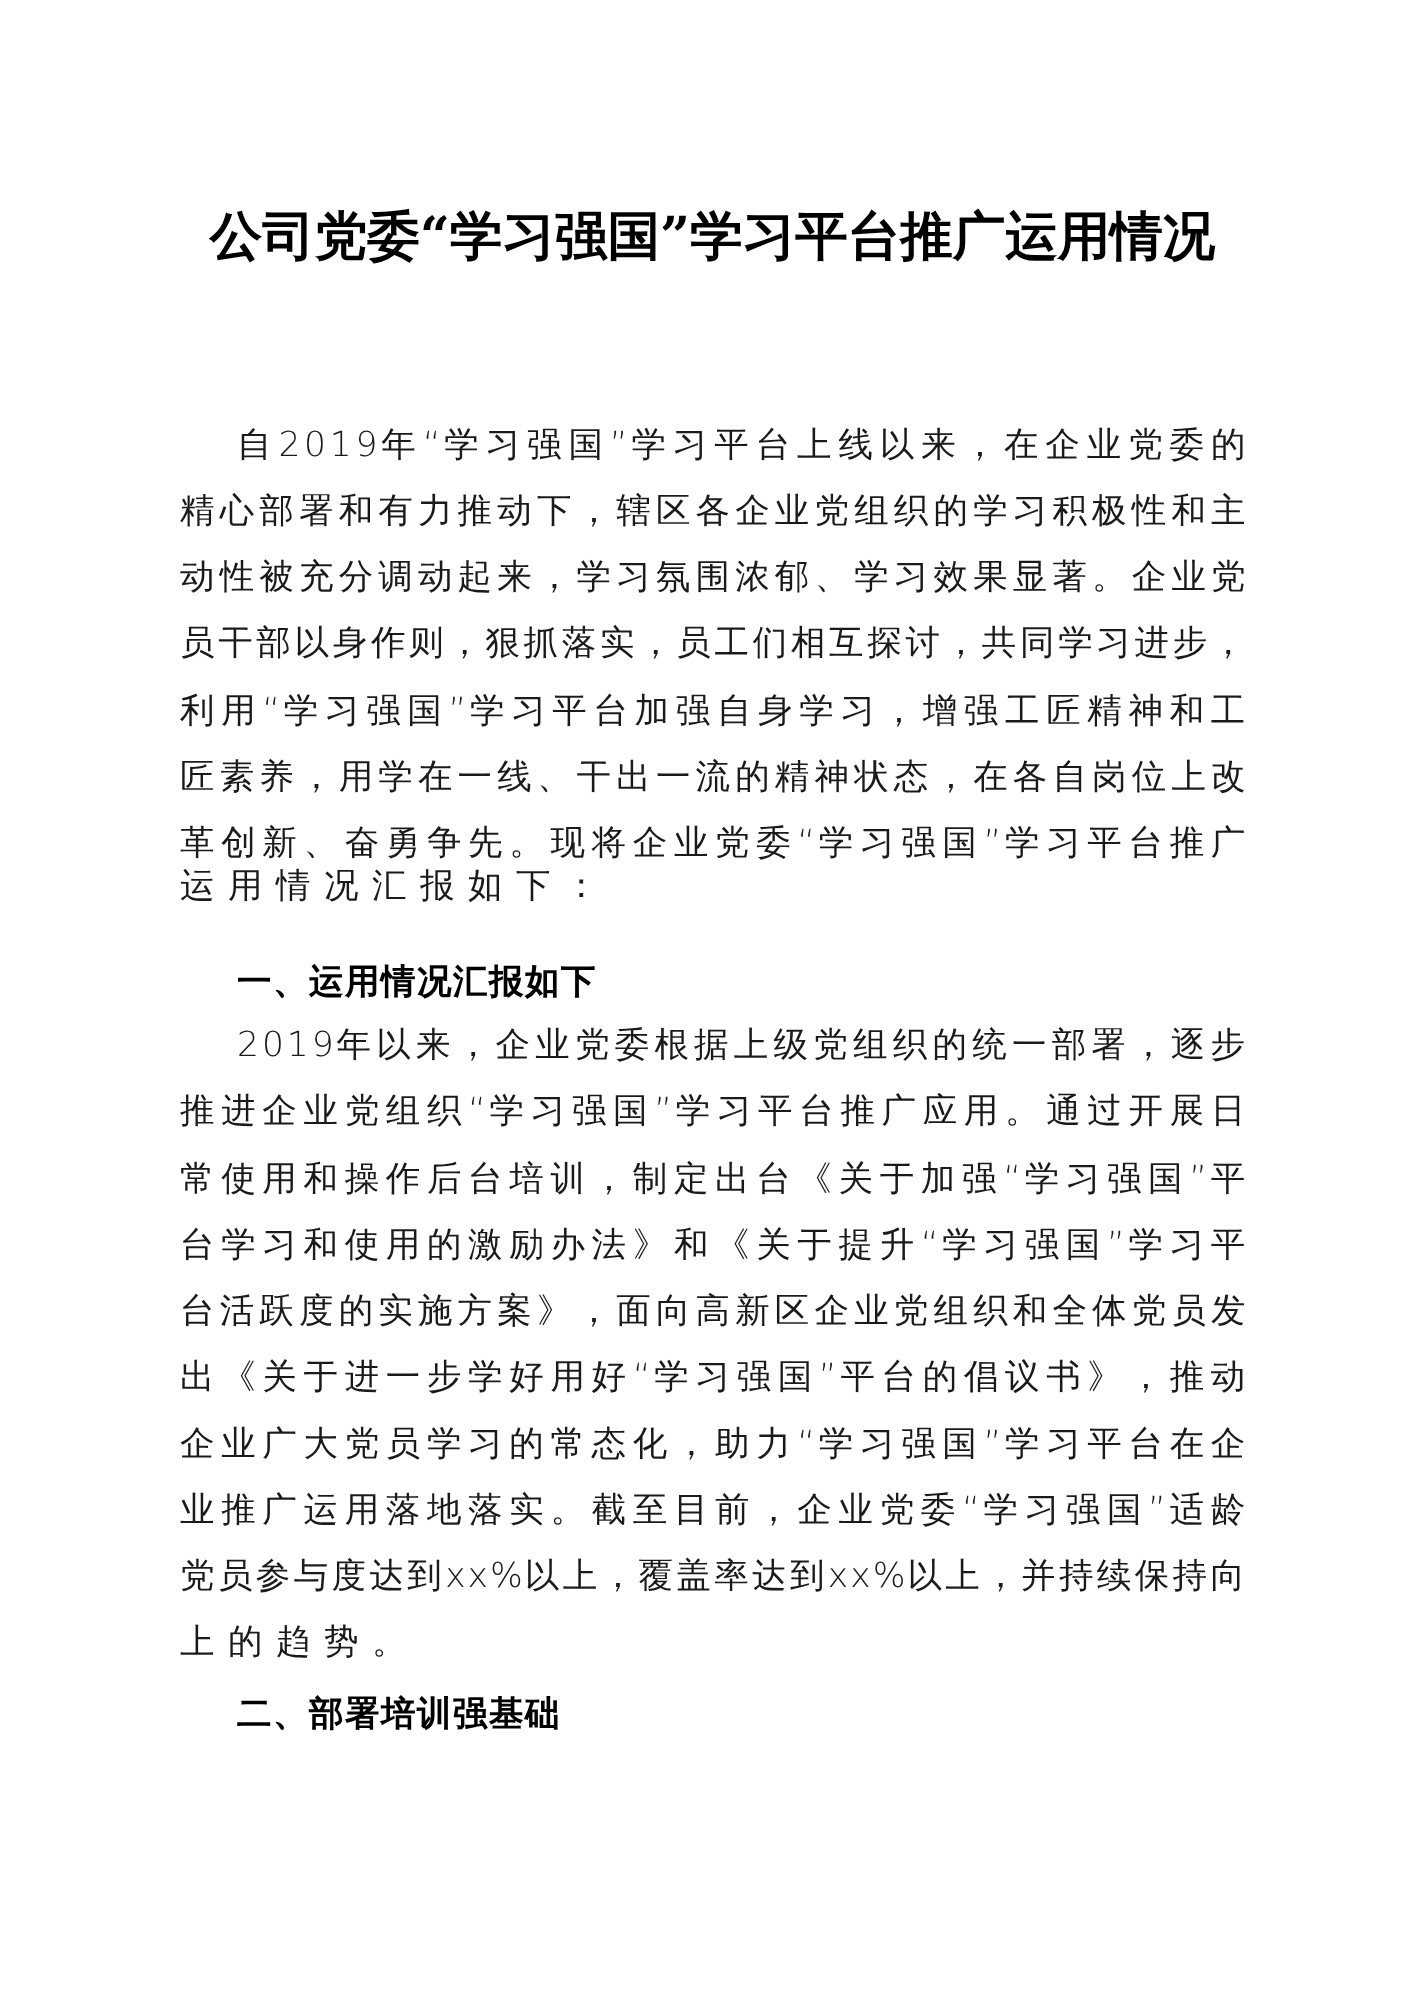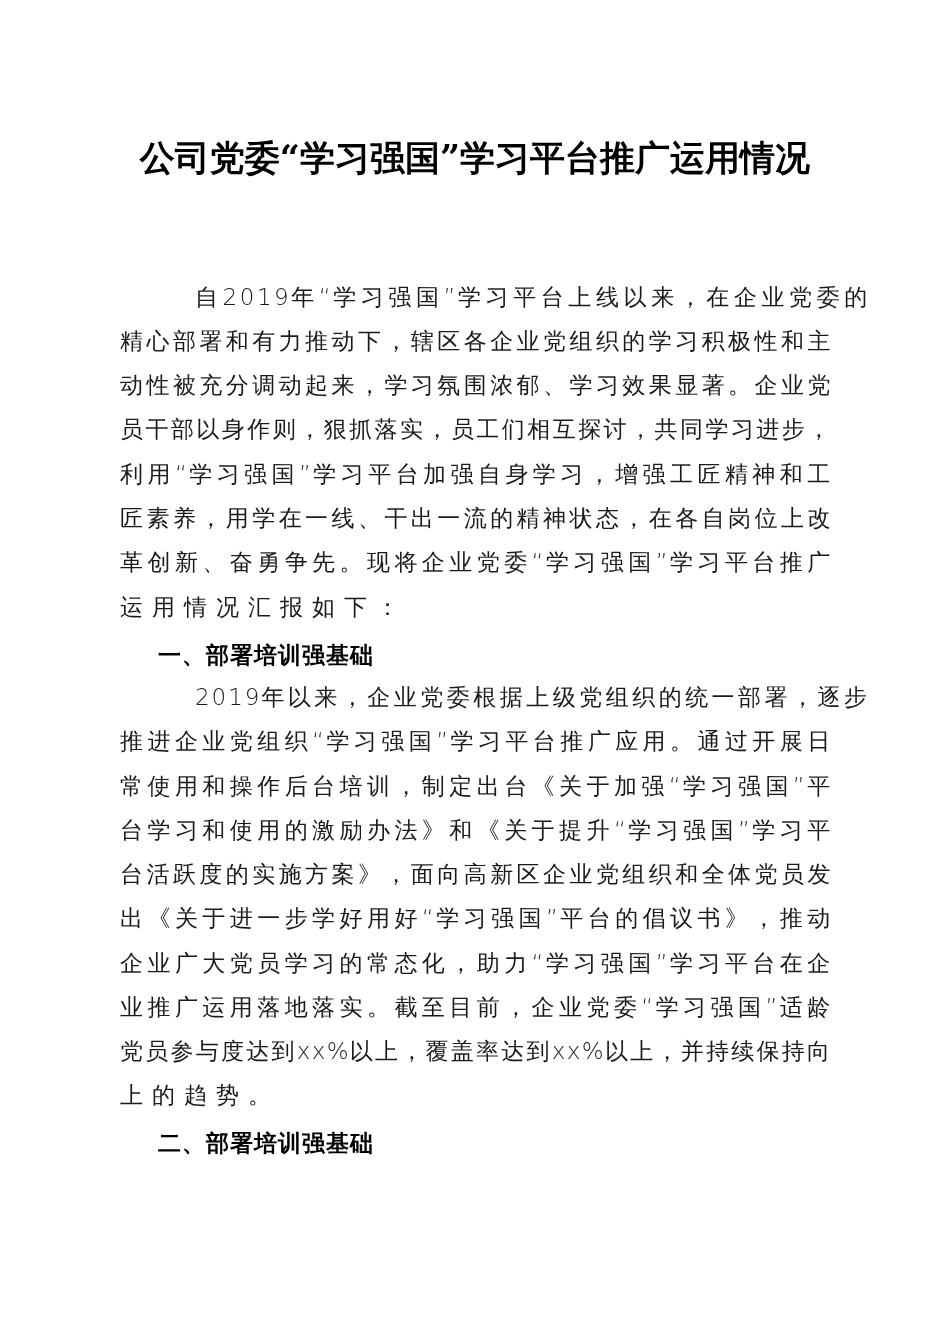--- a/index.html
+++ b/index.html
@@ -45,21 +45,21 @@
     line-height: 30px;
     height: 30px;
     white-space: nowrap;
     color: #1a1a1a;
     font-weight: 300;
   }
   .line.just {
     text-align: justify;
     text-align-last: justify;
   }
-  .line.indent { left: 158px; width: 672px; margin-left: 37px; }
+  .line.indent { left: 158px; width: 672px; }
   .heading {
     position: absolute;
     left: 158px;
     font-family: "DejaVu Sans", "Liberation Sans", sans-serif;
     font-weight: bold;
     font-size: 23px;
     line-height: 30px;
     white-space: nowrap;
     color: #000000;
     letter-spacing: 1px;
@@ -72,23 +72,23 @@
 
   <div class="title l1">公司党委“学习强国”学习平台推广运用情况</div>
 
   <div class="line indent just" style="top: 282px; word-spacing: -0.3em;"><span>自</span> <span>2</span> <span>0</span> <span>1</span> <span>9</span> <span>年</span> <span>“</span> <span>学</span> <span>习</span> <span>强</span> <span>国</span> <span>”</span> <span>学</span> <span>习</span> <span>平</span> <span>台</span> <span>上</span> <span>线</span> <span>以</span> <span>来</span> <span>，</span> <span>在</span> <span>企</span> <span>业</span> <span>党</span> <span>委</span> <span>的</span></div>
   <div class="line just" style="top: 326px; word-spacing: -0.3em;"><span>精</span> <span>心</span> <span>部</span> <span>署</span> <span>和</span> <span>有</span> <span>力</span> <span>推</span> <span>动</span> <span>下</span> <span>，</span> <span>辖</span> <span>区</span> <span>各</span> <span>企</span> <span>业</span> <span>党</span> <span>组</span> <span>织</span> <span>的</span> <span>学</span> <span>习</span> <span>积</span> <span>极</span> <span>性</span> <span>和</span> <span>主</span></div>
   <div class="line just" style="top: 370px; word-spacing: -0.3em;"><span>动</span> <span>性</span> <span>被</span> <span>充</span> <span>分</span> <span>调</span> <span>动</span> <span>起</span> <span>来</span> <span>，</span> <span>学</span> <span>习</span> <span>氛</span> <span>围</span> <span>浓</span> <span>郁</span> <span>、</span> <span>学</span> <span>习</span> <span>效</span> <span>果</span> <span>显</span> <span>著</span> <span>。</span> <span>企</span> <span>业</span> <span>党</span></div>
   <div class="line just" style="top: 414px; word-spacing: -0.3em;"><span>员</span> <span>干</span> <span>部</span> <span>以</span> <span>身</span> <span>作</span> <span>则</span> <span>，</span> <span>狠</span> <span>抓</span> <span>落</span> <span>实</span> <span>，</span> <span>员</span> <span>工</span> <span>们</span> <span>相</span> <span>互</span> <span>探</span> <span>讨</span> <span>，</span> <span>共</span> <span>同</span> <span>学</span> <span>习</span> <span>进</span> <span>步</span> <span>，</span></div>
   <div class="line just" style="top: 459px; word-spacing: -0.3em;"><span>利</span> <span>用</span> <span>“</span> <span>学</span> <span>习</span> <span>强</span> <span>国</span> <span>”</span> <span>学</span> <span>习</span> <span>平</span> <span>台</span> <span>加</span> <span>强</span> <span>自</span> <span>身</span> <span>学</span> <span>习</span> <span>，</span> <span>增</span> <span>强</span> <span>工</span> <span>匠</span> <span>精</span> <span>神</span> <span>和</span> <span>工</span></div>
   <div class="line just" style="top: 503px; word-spacing: -0.3em;"><span>匠</span> <span>素</span> <span>养</span> <span>，</span> <span>用</span> <span>学</span> <span>在</span> <span>一</span> <span>线</span> <span>、</span> <span>干</span> <span>出</span> <span>一</span> <span>流</span> <span>的</span> <span>精</span> <span>神</span> <span>状</span> <span>态</span> <span>，</span> <span>在</span> <span>各</span> <span>自</span> <span>岗</span> <span>位</span> <span>上</span> <span>改</span></div>
   <div class="line just" style="top: 547px; word-spacing: -0.3em;"><span>革</span> <span>创</span> <span>新</span> <span>、</span> <span>奋</span> <span>勇</span> <span>争</span> <span>先</span> <span>。</span> <span>现</span> <span>将</span> <span>企</span> <span>业</span> <span>党</span> <span>委</span> <span>“</span> <span>学</span> <span>习</span> <span>强</span> <span>国</span> <span>”</span> <span>学</span> <span>习</span> <span>平</span> <span>台</span> <span>推</span> <span>广</span></div>
-  <div class="line" style="top:592px; letter-spacing:9px;">运用情况汇报如下：</div>
+  <div class="line" style="top:576px; letter-spacing:9px;">运用情况汇报如下：</div>
 
-  <div class="heading" style="top:640px;">一、部署培训强基础</div>
+  <div class="heading" style="top:640px;">一、运用情况汇报如下</div>
 
   <div class="line indent just" style="top: 682px; word-spacing: -0.3em;"><span>2</span> <span>0</span> <span>1</span> <span>9</span> <span>年</span> <span>以</span> <span>来</span> <span>，</span> <span>企</span> <span>业</span> <span>党</span> <span>委</span> <span>根</span> <span>据</span> <span>上</span> <span>级</span> <span>党</span> <span>组</span> <span>织</span> <span>的</span> <span>统</span> <span>一</span> <span>部</span> <span>署</span> <span>，</span> <span>逐</span> <span>步</span></div>
   <div class="line just" style="top: 726px; word-spacing: -0.3em;"><span>推</span> <span>进</span> <span>企</span> <span>业</span> <span>党</span> <span>组</span> <span>织</span> <span>“</span> <span>学</span> <span>习</span> <span>强</span> <span>国</span> <span>”</span> <span>学</span> <span>习</span> <span>平</span> <span>台</span> <span>推</span> <span>广</span> <span>应</span> <span>用</span> <span>。</span> <span>通</span> <span>过</span> <span>开</span> <span>展</span> <span>日</span></div>
   <div class="line just" style="top: 771px; word-spacing: -0.3em;"><span>常</span> <span>使</span> <span>用</span> <span>和</span> <span>操</span> <span>作</span> <span>后</span> <span>台</span> <span>培</span> <span>训</span> <span>，</span> <span>制</span> <span>定</span> <span>出</span> <span>台</span> <span>《</span> <span>关</span> <span>于</span> <span>加</span> <span>强</span> <span>“</span> <span>学</span> <span>习</span> <span>强</span> <span>国</span> <span>”</span> <span>平</span></div>
   <div class="line just" style="top: 815px; word-spacing: -0.3em;"><span>台</span> <span>学</span> <span>习</span> <span>和</span> <span>使</span> <span>用</span> <span>的</span> <span>激</span> <span>励</span> <span>办</span> <span>法</span> <span>》</span> <span>和</span> <span>《</span> <span>关</span> <span>于</span> <span>提</span> <span>升</span> <span>“</span> <span>学</span> <span>习</span> <span>强</span> <span>国</span> <span>”</span> <span>学</span> <span>习</span> <span>平</span></div>
   <div class="line just" style="top: 859px; word-spacing: -0.3em;"><span>台</span> <span>活</span> <span>跃</span> <span>度</span> <span>的</span> <span>实</span> <span>施</span> <span>方</span> <span>案</span> <span>》</span> <span>，</span> <span>面</span> <span>向</span> <span>高</span> <span>新</span> <span>区</span> <span>企</span> <span>业</span> <span>党</span> <span>组</span> <span>织</span> <span>和</span> <span>全</span> <span>体</span> <span>党</span> <span>员</span> <span>发</span></div>
   <div class="line just" style="top: 903px; word-spacing: -0.3em;"><span>出</span> <span>《</span> <span>关</span> <span>于</span> <span>进</span> <span>一</span> <span>步</span> <span>学</span> <span>好</span> <span>用</span> <span>好</span> <span>“</span> <span>学</span> <span>习</span> <span>强</span> <span>国</span> <span>”</span> <span>平</span> <span>台</span> <span>的</span> <span>倡</span> <span>议</span> <span>书</span> <span>》</span> <span>，</span> <span>推</span> <span>动</span></div>
   <div class="line just" style="top: 948px; word-spacing: -0.3em;"><span>企</span> <span>业</span> <span>广</span> <span>大</span> <span>党</span> <span>员</span> <span>学</span> <span>习</span> <span>的</span> <span>常</span> <span>态</span> <span>化</span> <span>，</span> <span>助</span> <span>力</span> <span>“</span> <span>学</span> <span>习</span> <span>强</span> <span>国</span> <span>”</span> <span>学</span> <span>习</span> <span>平</span> <span>台</span> <span>在</span> <span>企</span></div>
   <div class="line just" style="top: 992px; word-spacing: -0.3em;"><span>业</span> <span>推</span> <span>广</span> <span>运</span> <span>用</span> <span>落</span> <span>地</span> <span>落</span> <span>实</span> <span>。</span> <span>截</span> <span>至</span> <span>目</span> <span>前</span> <span>，</span> <span>企</span> <span>业</span> <span>党</span> <span>委</span> <span>“</span> <span>学</span> <span>习</span> <span>强</span> <span>国</span> <span>”</span> <span>适</span> <span>龄</span></div>
   <div class="line just" style="top: 1036px; word-spacing: -0.3em;"><span>党</span> <span>员</span> <span>参</span> <span>与</span> <span>度</span> <span>达</span> <span>到</span> <span>x</span> <span>x</span> <span>%</span> <span>以</span> <span>上</span> <span>，</span> <span>覆</span> <span>盖</span> <span>率</span> <span>达</span> <span>到</span> <span>x</span> <span>x</span> <span>%</span> <span>以</span> <span>上</span> <span>，</span> <span>并</span> <span>持</span> <span>续</span> <span>保</span> <span>持</span> <span>向</span></div>

